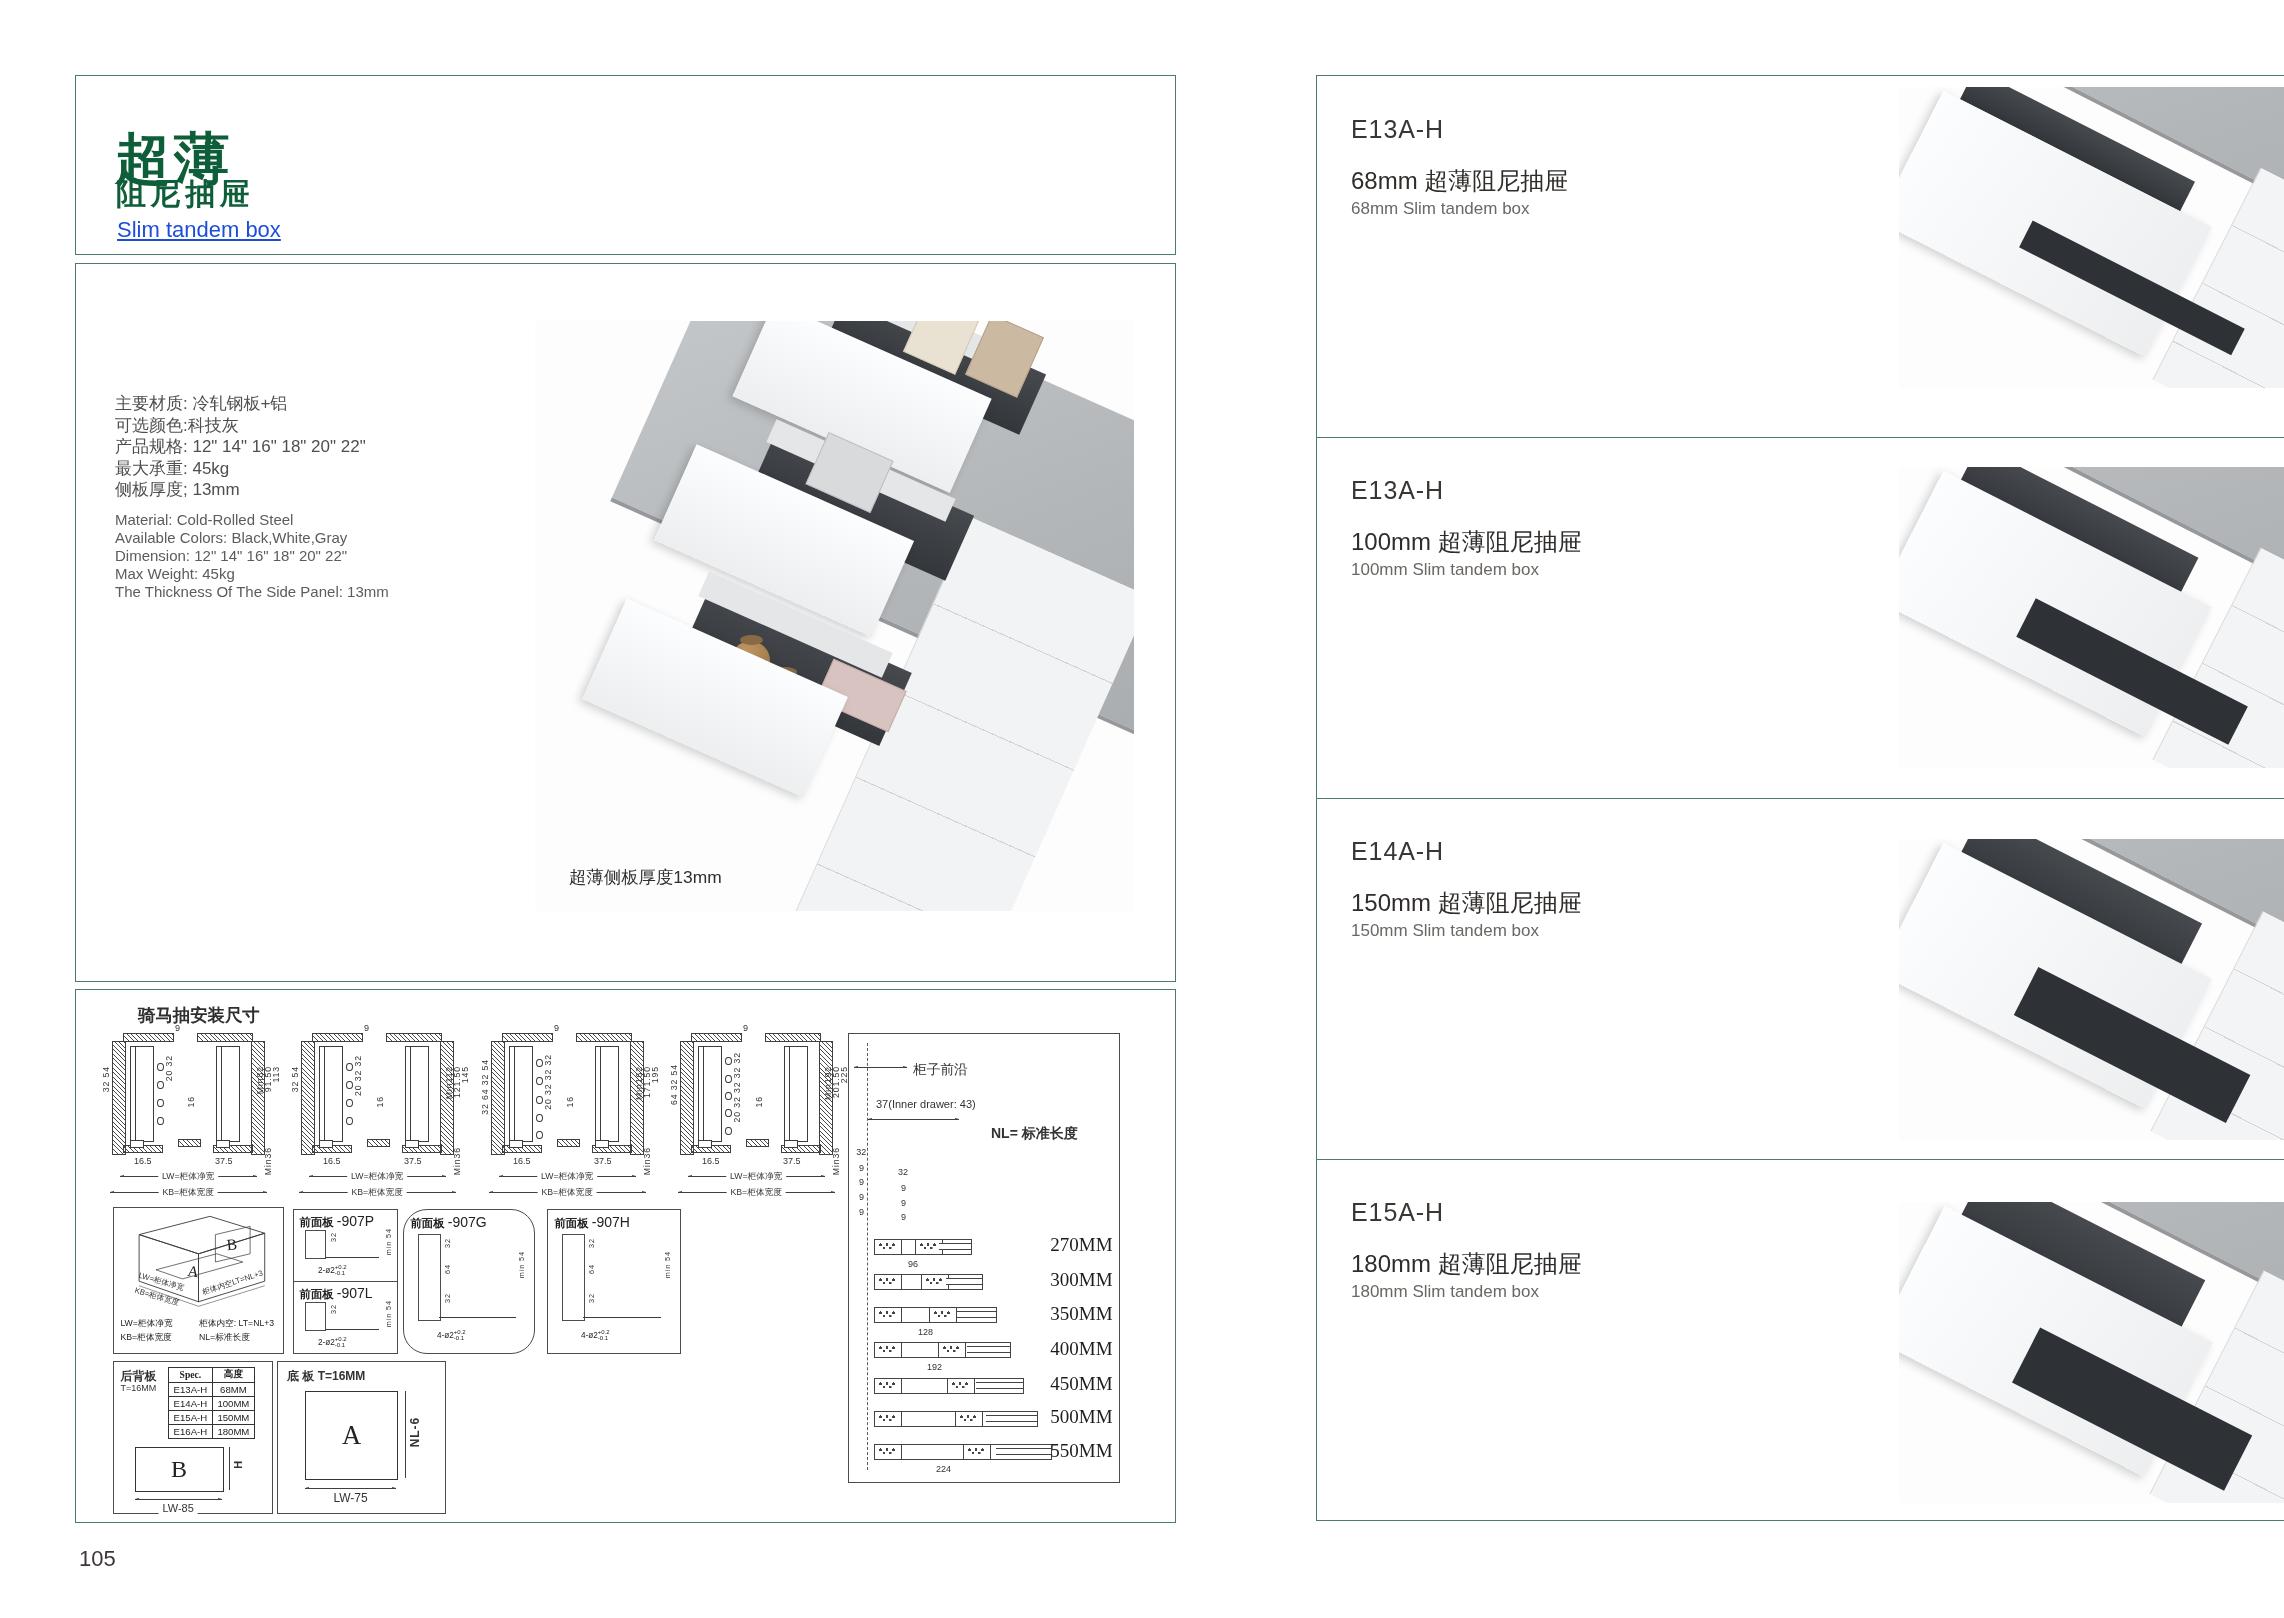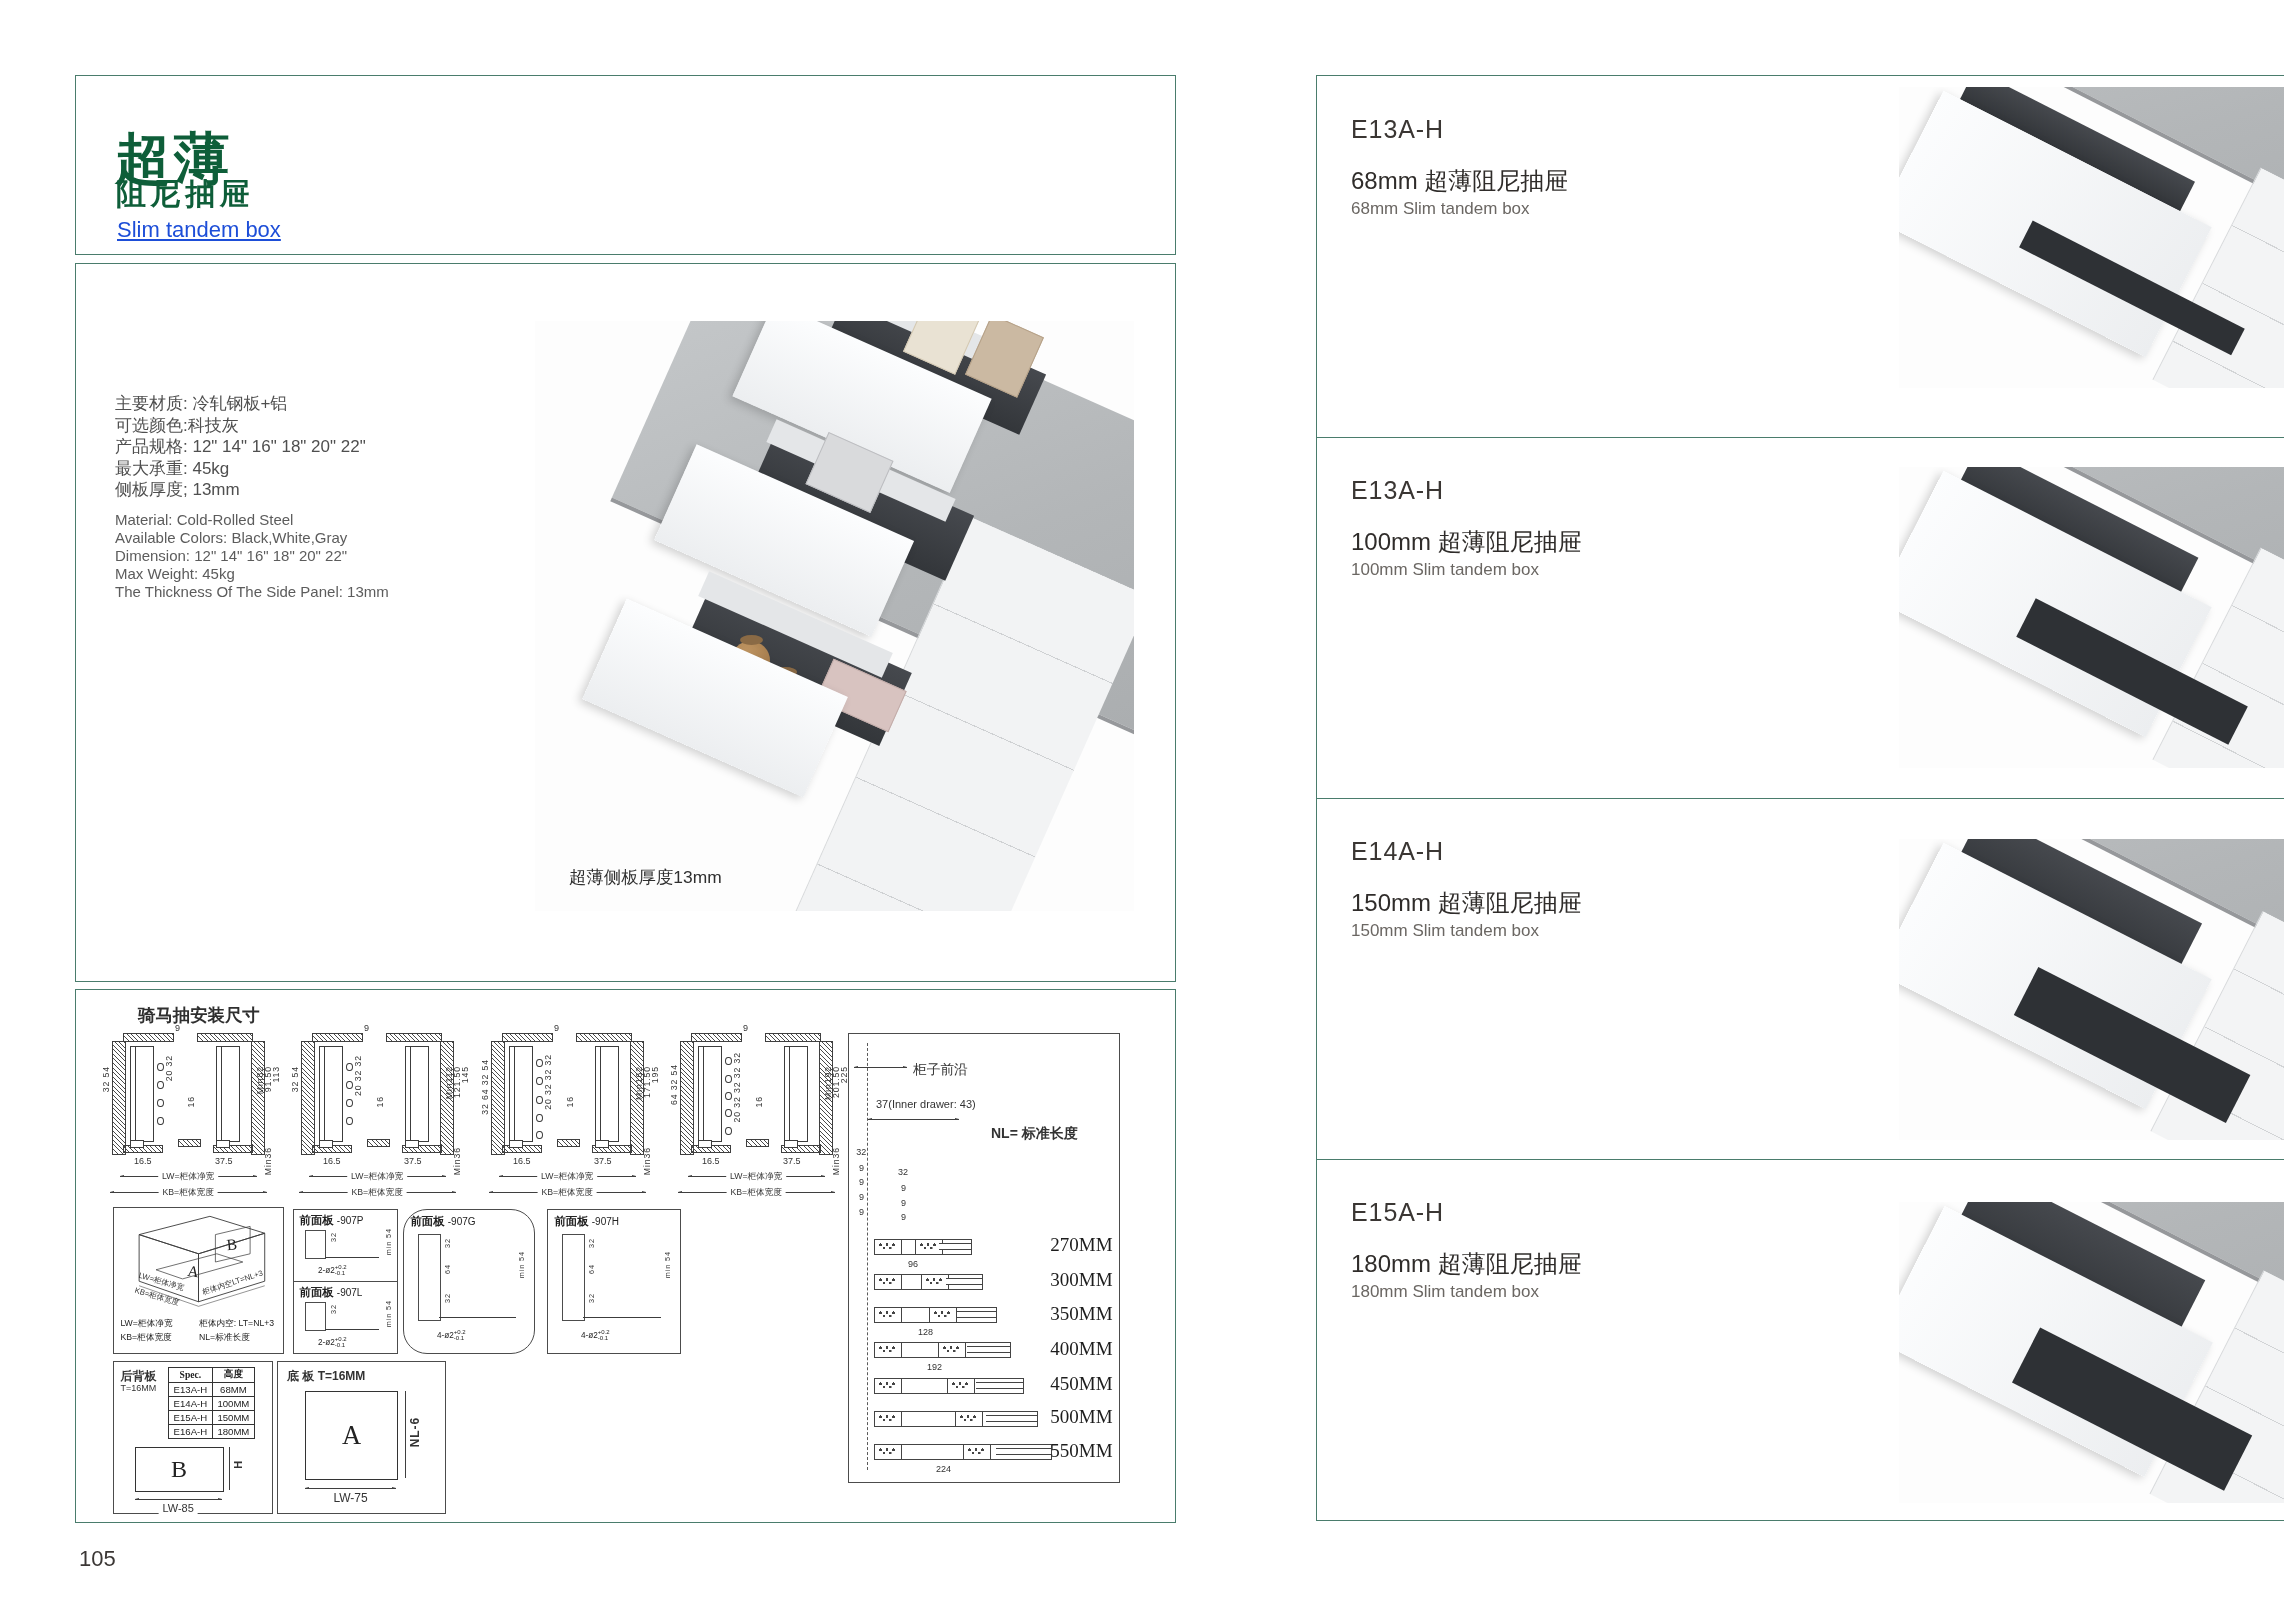--- a/index.html
+++ b/index.html
@@ -54,21 +54,21 @@
   .rail{position:absolute;height:13.7px;border:0.9px solid #444;background:#fff;}
   .rail .clip{position:absolute;top:-0.9px;width:25.6px;height:13.7px;border:0.9px solid #444;background:#fff;}
   .rail .clip::before{content:"";position:absolute;left:3.2px;top:3.2px;width:18px;height:6.4px;
         background:radial-gradient(circle 1.4px at 2.7px 1.8px,#444 1.4px,transparent 1.4px),
                    radial-gradient(circle 1.4px at 9px 1.8px,#444 1.4px,transparent 1.4px),
                    radial-gradient(circle 1.4px at 15.5px 1.8px,#444 1.4px,transparent 1.4px),
                    radial-gradient(circle 1.4px at 6px 5px,#444 1.2px,transparent 1.4px),
                    radial-gradient(circle 1.4px at 12.3px 5px,#444 1.2px,transparent 1.4px);}
   .rail .ext{position:absolute;right:-0.9px;top:2.7px;height:5.5px;border:0.9px solid #444;border-left:none;background:#fff;}
   .fp-title{position:absolute;font-size:11.4px;color:#222;font-weight:600;}
-  .fp-code{font-size:10px;font-weight:400;}
+  .fp-code{font-size:14px;font-weight:400;}
   .tol{display:inline-flex;flex-direction:column;font-size:6px;line-height:6.4px;vertical-align:middle;color:#222;}
   .note{position:absolute;font-size:9px;color:#222;}
   table.spec{border-collapse:collapse;}
   table.spec td,table.spec th{border:0.8px solid #333;font-size:9.6px;padding:0.9px 4.6px;text-align:center;color:#222;}
   .letterbox{position:absolute;border:0.9px solid #333;display:flex;align-items:center;justify-content:center;
              font-family:"Liberation Serif","DejaVu Serif",serif;color:#222;}
   
   .sec{position:absolute;left:0;width:100%;height:361px;}
   .sep{position:absolute;left:0;width:100%;border-top:0.9px solid #4a7c6c;}
   .p-code{font-size:25px;color:#3a3633;letter-spacing:0.9px;}

